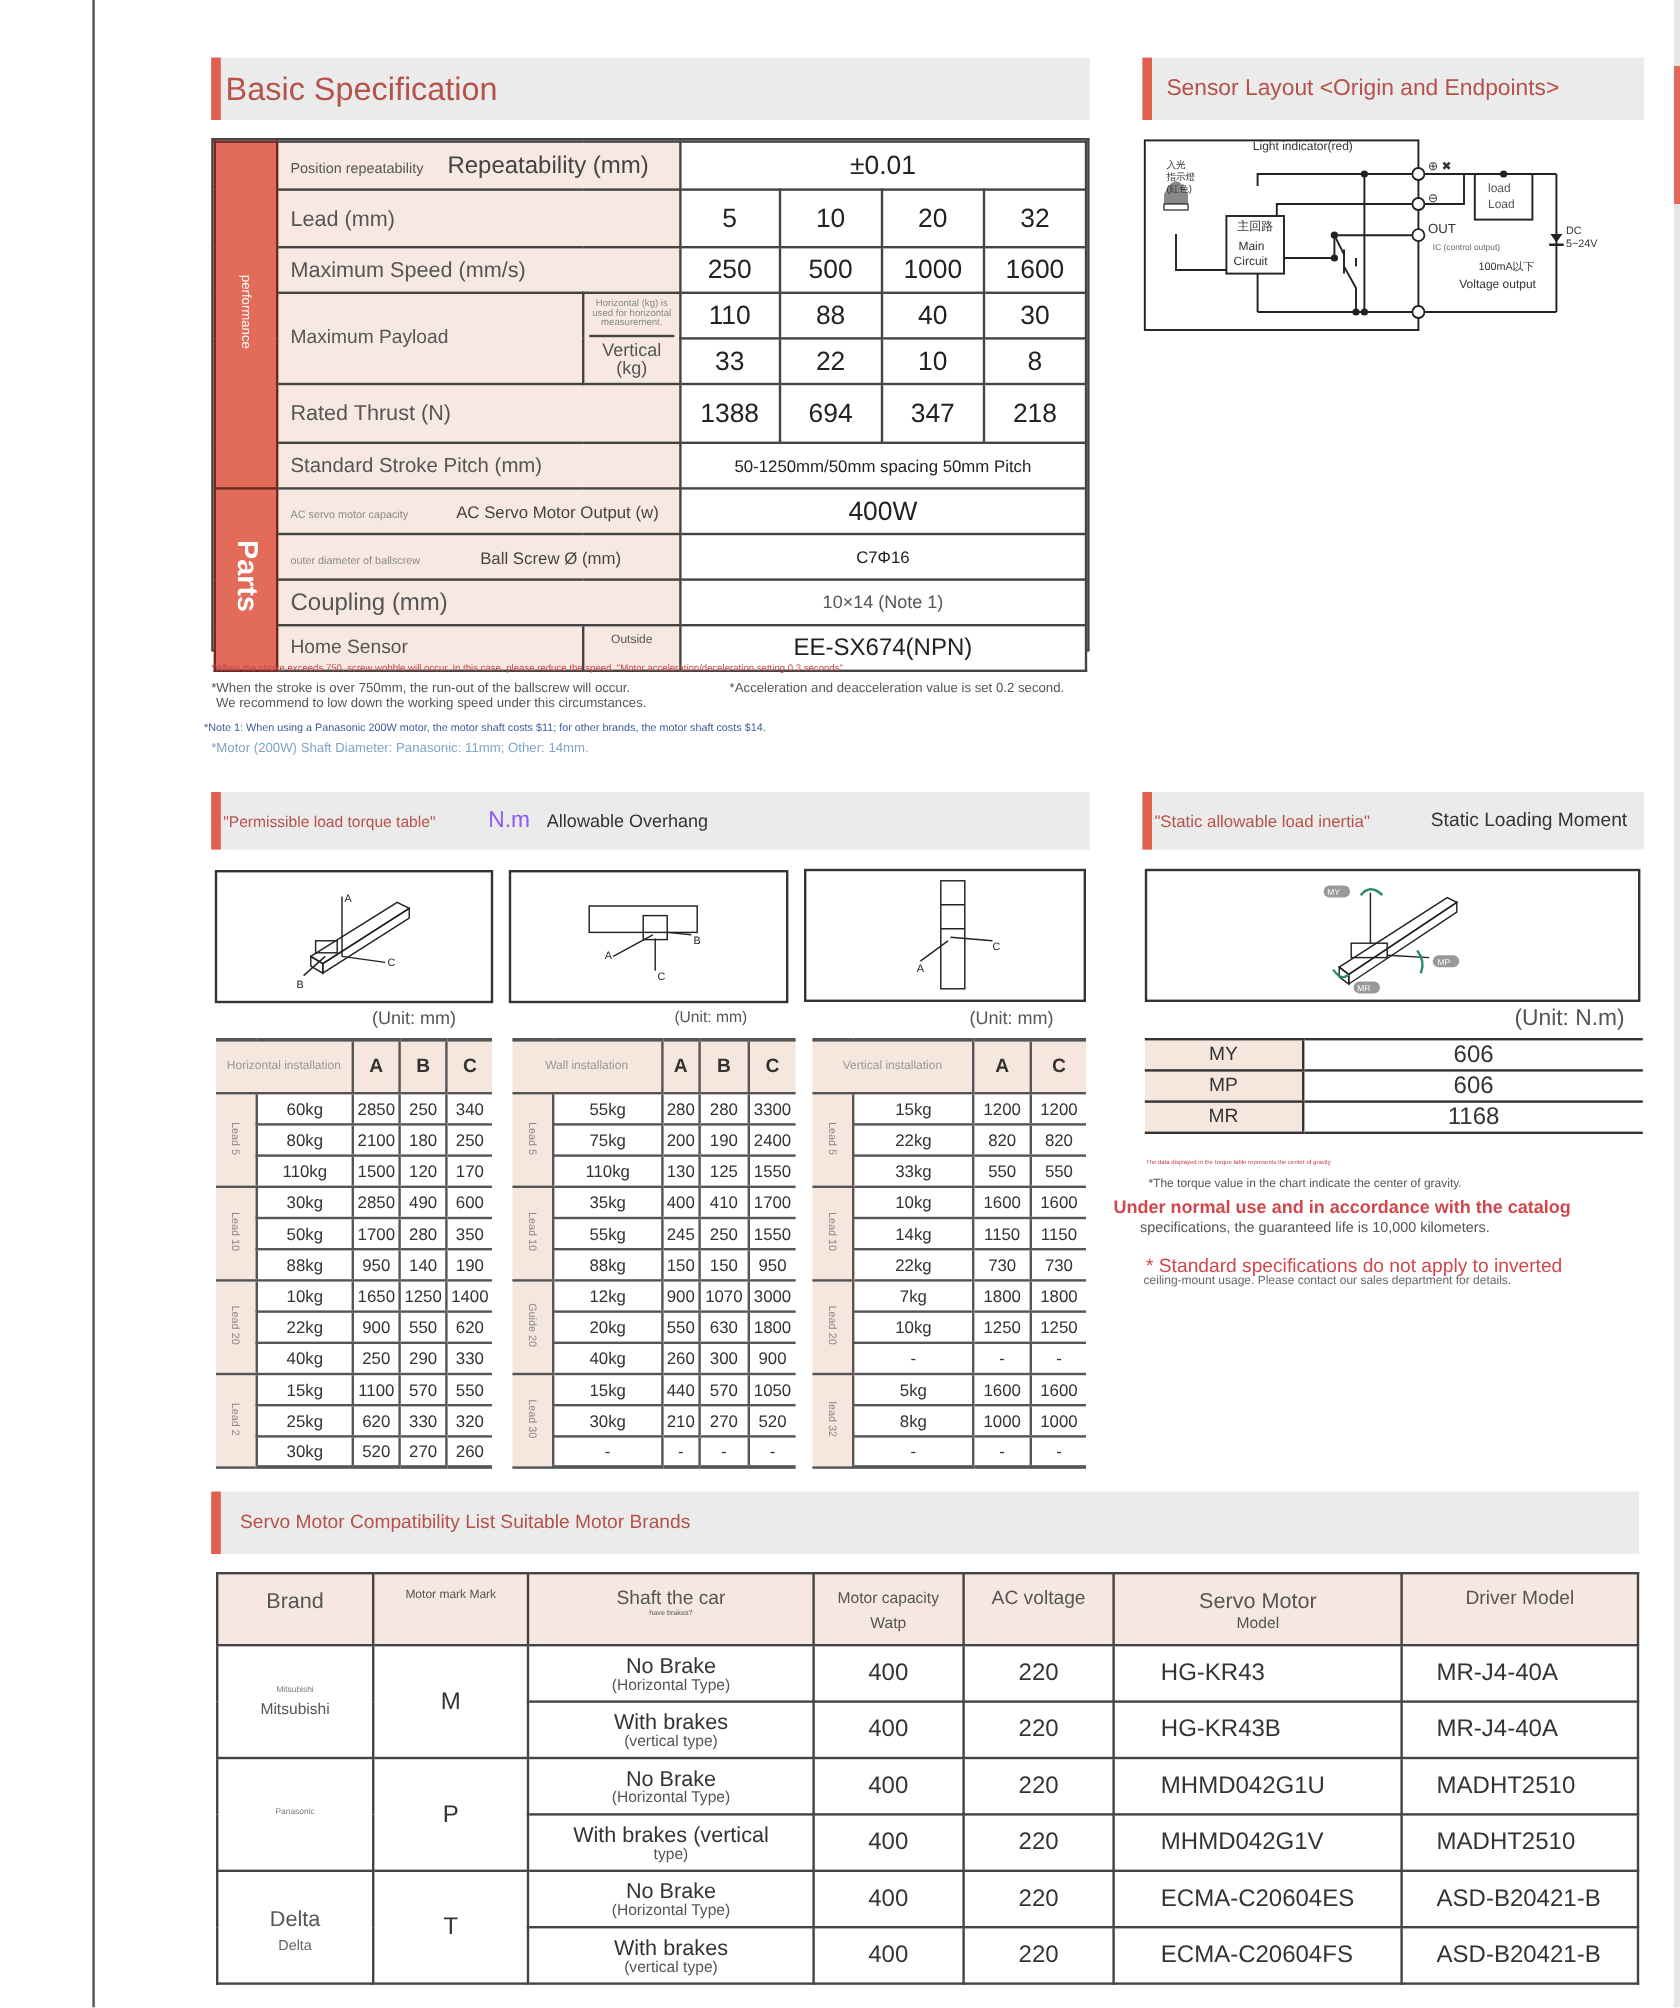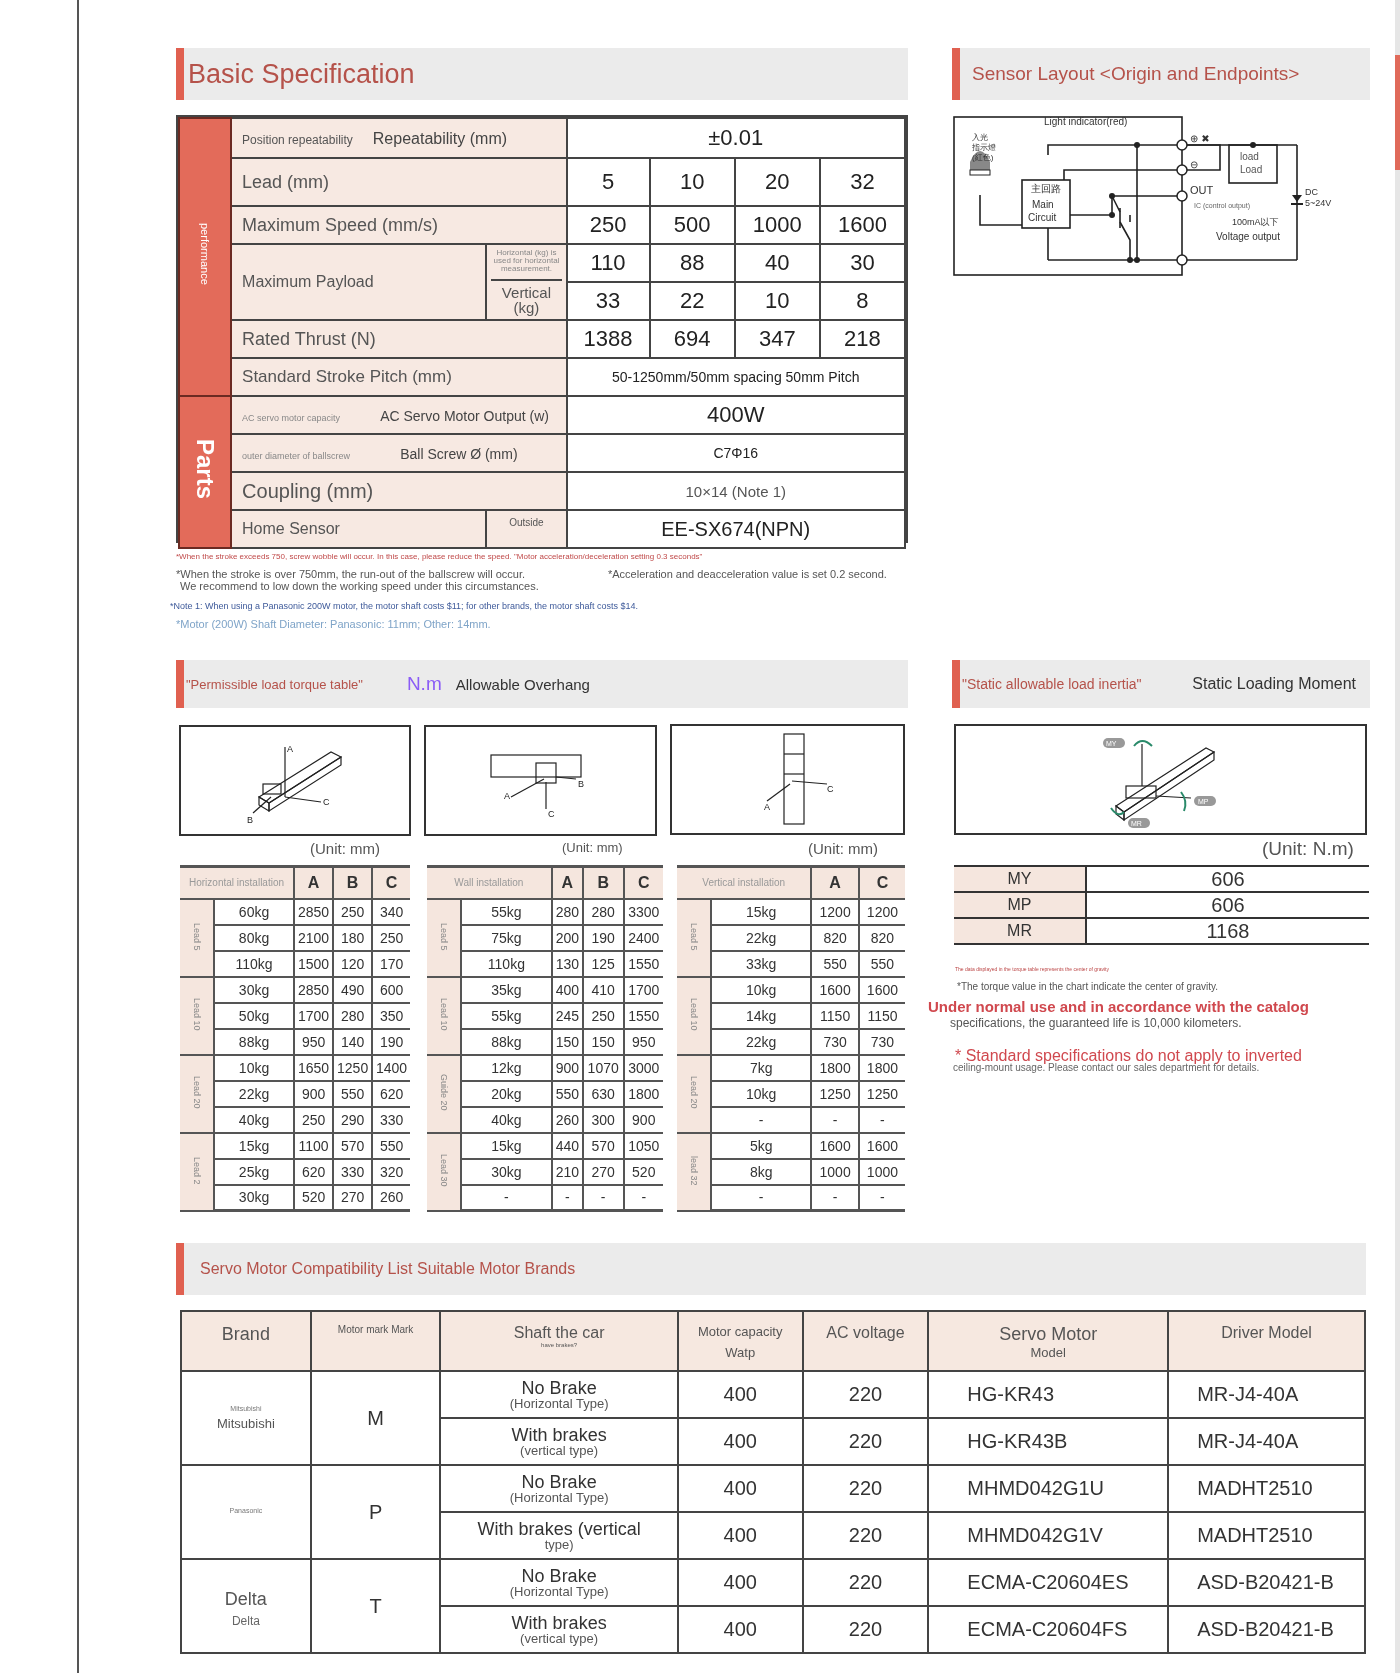--- a/index.html
+++ b/index.html
@@ -29,21 +29,21 @@
   .note-blue { color: #3e5a9a; font-size: 9px; }
   .note-lblue { color: #7fa4c8; }
 
   
   .figbox { border: 2px solid #333; background: #fff; }
   .unit { font-size: 15px; color: #555; }
   .lt { border-collapse: collapse; font-size: 14px; color: #333; }
   .lt th, .lt td { border-bottom: 2px solid #555; text-align: center; height: 26px; }
   .lt td { border-left: 2px solid #555; }
   .lt td:first-child { border-left: none; }
-  .lt th { background: #f5e6de; font-size: 16px; border-left: 2px solid #555; height: 32px; }
+  .lt th { background: #f5e6de; font-size: 16px; border-left: 2px solid #555; height: 44px; }
   .lt th.hd { border-left: none; font-size: 10px; color: #999; font-weight: normal; }
   .lt td.grp { background: #f5e6de; font-size: 9px; color: #888; width: 34px; border-bottom: 2px solid #555; }
   .lt tr.top th { border-top: 3px solid #555; }
   .lt tbody tr:last-child td { border-bottom: 3px solid #555; }
 
   .mt { border-collapse: collapse; font-size: 20px; }
   .mt td { border-bottom: 2px solid #333; height: 26px; text-align: center; }
   .mt td.k { background: #f5e6de; width: 132px; font-size: 16px; }
   .mt td.v { border-left: 2px solid #333; }
   .mt tr:first-child td { border-top: 2px solid #333; }
@@ -77,21 +77,21 @@
         <col style="width:255px">
         <col style="width:80px">
         <col style="width:83px">
         <col style="width:85px">
         <col style="width:85px">
         <col style="width:85px">
       </colgroup>
   <tbody>
         <tr style="height:40px">
     <td class="cat" rowspan="7"><span class="vtxt" style="font-size:11px;">performance</span></td>
-    <td class="lbl" colspan="2"><span style="font-size:12px;">Position repeatability</span>&nbsp;&nbsp;&nbsp;&nbsp;<span style="font-size:16px;color:#444;">Repeatability (mm)</span></td>
+    <td class="lbl" colspan="2"><span style="font-size:12px;">Position repeatability</span>&nbsp;&nbsp;&nbsp;&nbsp;<span style="font-size:20px;color:#444;">Repeatability (mm)</span></td>
     <td class="val" colspan="4">±0.01</td>
   </tr>
   <tr style="height:48px">
     <td class="lbl" colspan="2">Lead (mm)</td>
     <td class="val">5</td>
     <td class="val">10</td>
     <td class="val">20</td>
     <td class="val">32</td>
   </tr>
   <tr style="height:38px">
@@ -111,21 +111,21 @@
     <td class="val">88</td>
     <td class="val">40</td>
     <td class="val">30</td>
   </tr>
   <tr style="height:38px">
     <td class="val">33</td>
     <td class="val">22</td>
     <td class="val">10</td>
     <td class="val">8</td>
   </tr>
-  <tr style="height:38px">
+  <tr style="height:49px">
     <td class="lbl" colspan="2">Rated Thrust (N)</td>
     <td class="val">1388</td>
     <td class="val">694</td>
     <td class="val">347</td>
     <td class="val">218</td>
   </tr>
   <tr style="height:38px">
     <td class="lbl" colspan="2" style="font-size:17px;">Standard Stroke Pitch (mm)</td>
     <td class="val" colspan="4" style="font-size:14px;">50-1250mm/50mm spacing 50mm Pitch</td>
   </tr>

